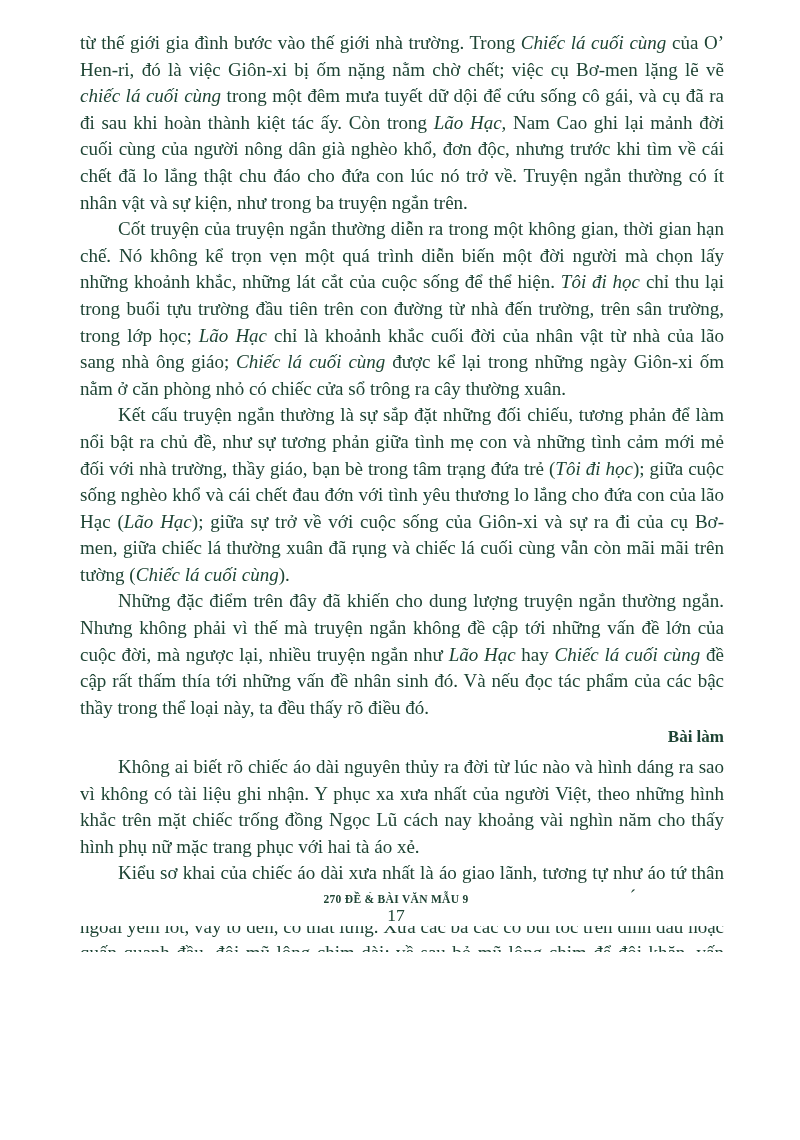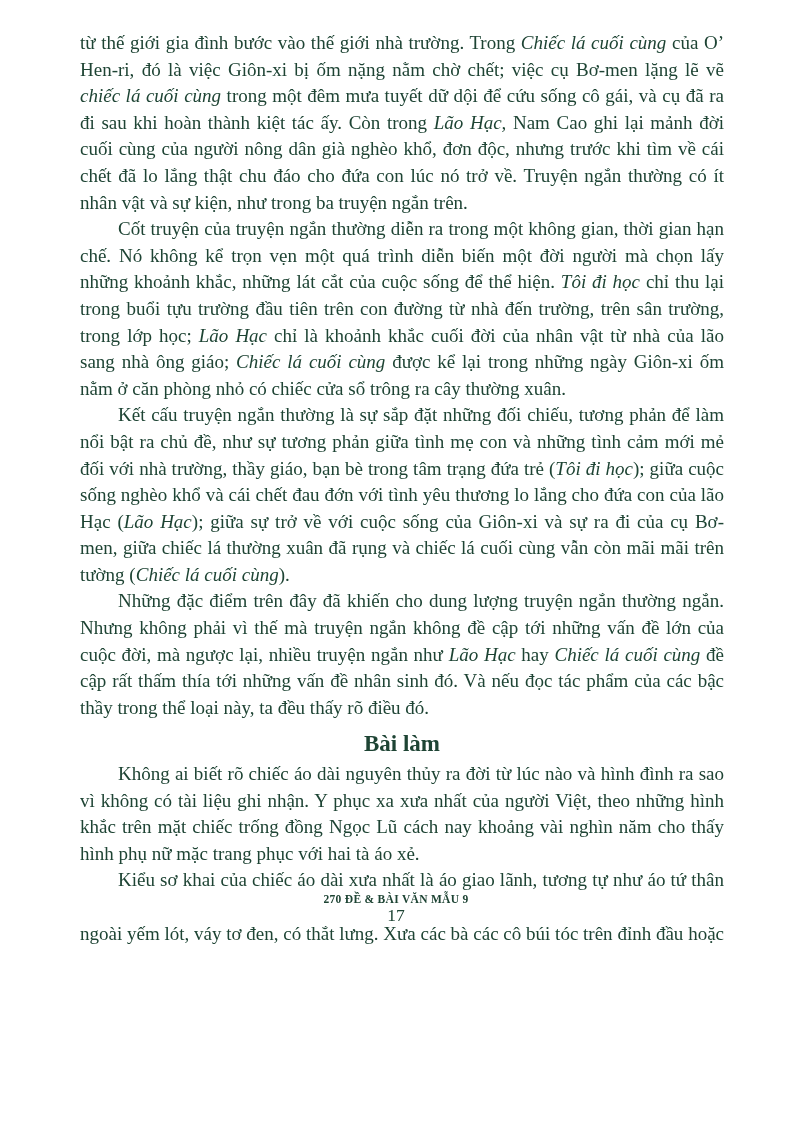--- a/index.html
+++ b/index.html
@@ -34,24 +34,24 @@
   .boxed-heading {
     display: inline-block;
     border: 1.6px solid #1e4434;
     font-family: "Liberation Sans", sans-serif;
     font-weight: bold;
     font-size: 18.5px;
     line-height: 1.25;
     padding: 3px 14px 4px 14px;
   }
   .subheading {
-    text-align: center;
+    text-align: right;
     font-weight: bold;
-    font-size: 23px;
-    margin: 10px 0 3px 0;
+    font-size: 17px;
+    margin: 3px 0 3px 0;
     text-indent: 0;
   }
   .footer {
     position: absolute;
     left: 62px;
     right: 70px;
     bottom: 26px;
     display: flex;
     justify-content: space-between;
     align-items: center;
@@ -72,21 +72,21 @@
 <body>
 
 <div class="page">
 
   <div class="text-body">
       <p class="para"><span class="run-normal">từ thế giới gia đình bước vào thế giới nhà trường. Trong </span><span class="run-italic">Chiếc lá cuối cùng</span><span class="run-normal"> của O’ Hen-ri, đó là việc Giôn-xi bị ốm nặng nằm chờ chết; việc cụ Bơ-men lặng lẽ vẽ </span><span class="run-italic">chiếc lá cuối cùng</span><span class="run-normal"> trong một đêm mưa tuyết dữ dội để cứu sống cô gái, và cụ đã ra đi sau khi hoàn thành kiệt tác ấy. Còn trong </span><span class="run-italic">Lão Hạc,</span><span class="run-normal"> Nam Cao ghi lại mảnh đời cuối cùng của người nông dân già nghèo khổ, đơn độc, nhưng trước khi tìm về cái chết đã lo lắng thật chu đáo cho đứa con lúc nó trở về. Truyện ngắn thường có ít nhân vật và sự kiện, như trong ba truyện ngắn trên.</span></p>
       <p class="para indent"><span class="run-normal">Cốt truyện của truyện ngắn thường diễn ra trong một không gian, thời gian hạn chế. Nó không kể trọn vẹn một quá trình diễn biến một đời người mà chọn lấy những khoảnh khắc, những lát cắt của cuộc sống để thể hiện. </span><span class="run-italic">Tôi đi học</span><span class="run-normal"> chỉ thu lại trong buổi tựu trường đầu tiên trên con đường từ nhà đến trường, trên sân trường, trong lớp học; </span><span class="run-italic">Lão Hạc</span><span class="run-normal"> chỉ là khoảnh khắc cuối đời của nhân vật từ nhà của lão sang nhà ông giáo; </span><span class="run-italic">Chiếc lá cuối cùng</span><span class="run-normal"> được kể lại trong những ngày Giôn-xi ốm nằm ở căn phòng nhỏ có chiếc cửa sổ trông ra cây thường xuân.</span></p>
       <p class="para indent"><span class="run-normal">Kết cấu truyện ngắn thường là sự sắp đặt những đối chiếu, tương phản để làm nổi bật ra chủ đề, như sự tương phản giữa tình mẹ con và những tình cảm mới mẻ đối với nhà trường, thầy giáo, bạn bè trong tâm trạng đứa trẻ (</span><span class="run-italic">Tôi đi học</span><span class="run-normal">); giữa cuộc sống nghèo khổ và cái chết đau đớn với tình yêu thương lo lắng cho đứa con của lão Hạc (</span><span class="run-italic">Lão Hạc</span><span class="run-normal">); giữa sự trở về với cuộc sống của Giôn-xi và sự ra đi của cụ Bơ-men, giữa chiếc lá thường xuân đã rụng và chiếc lá cuối cùng vẫn còn mãi mãi trên tường (</span><span class="run-italic">Chiếc lá cuối cùng</span><span class="run-normal">).</span></p>
       <p class="para indent"><span class="run-normal">Những đặc điểm trên đây đã khiến cho dung lượng truyện ngắn thường ngắn. Nhưng không phải vì thế mà truyện ngắn không đề cập tới những vấn đề lớn của cuộc đời, mà ngược lại, nhiều truyện ngắn như </span><span class="run-italic">Lão Hạc</span><span class="run-normal"> hay </span><span class="run-italic">Chiếc lá cuối cùng</span><span class="run-normal"> đề cập rất thấm thía tới những vấn đề nhân sinh đó. Và nếu đọc tác phẩm của các bậc thầy trong thể loại này, ta đều thấy rõ điều đó.</span></p>
       <div class="subheading">Bài làm</div>
-      <p class="para indent"><span class="run-normal">Không ai biết rõ chiếc áo dài nguyên thủy ra đời từ lúc nào và hình đình ra sao vì không có tài liệu ghi nhận. Y phục xa xưa nhất của người Việt, theo những hình khắc trên mặt chiếc trống đồng Ngọc Lũ cách nay khoảng vài nghìn năm cho thấy hình phụ nữ mặc trang phục với hai tà áo xẻ.</span></p>
+      <p class="para indent"><span class="run-normal">Không ai biết rõ chiếc áo dài nguyên thủy ra đời từ lúc nào và hình dáng ra sao vì không có tài liệu ghi nhận. Y phục xa xưa nhất của người Việt, theo những hình khắc trên mặt chiếc trống đồng Ngọc Lũ cách nay khoảng vài nghìn năm cho thấy hình phụ nữ mặc trang phục với hai tà áo xẻ.</span></p>
       <p class="para indent"><span class="run-normal">Kiểu sơ khai của chiếc áo dài xưa nhất là áo giao lãnh, tương tự như áo tứ thân nhưng khi mặc thì hai thân trước để giao nhau mà không buộc lại. Áo mặc phủ ngoài yếm lót, váy tơ đen, có thắt lưng. Xưa các bà các cô búi tóc trên đỉnh đầu hoặc quấn quanh đầu, đội mũ lông chim dài; về sau bỏ mũ lông chim để đội khăn, vấn khăn, đội nón lá, nón thúng. Người xưa</span></p>
     </div>
 
   <div class="footer">
     <span class="footer-left">270 ĐỀ &amp; BÀI VĂN MẪU 9</span>
     <span class="footer-page">17</span>
   </div>
 
 </div>
 

